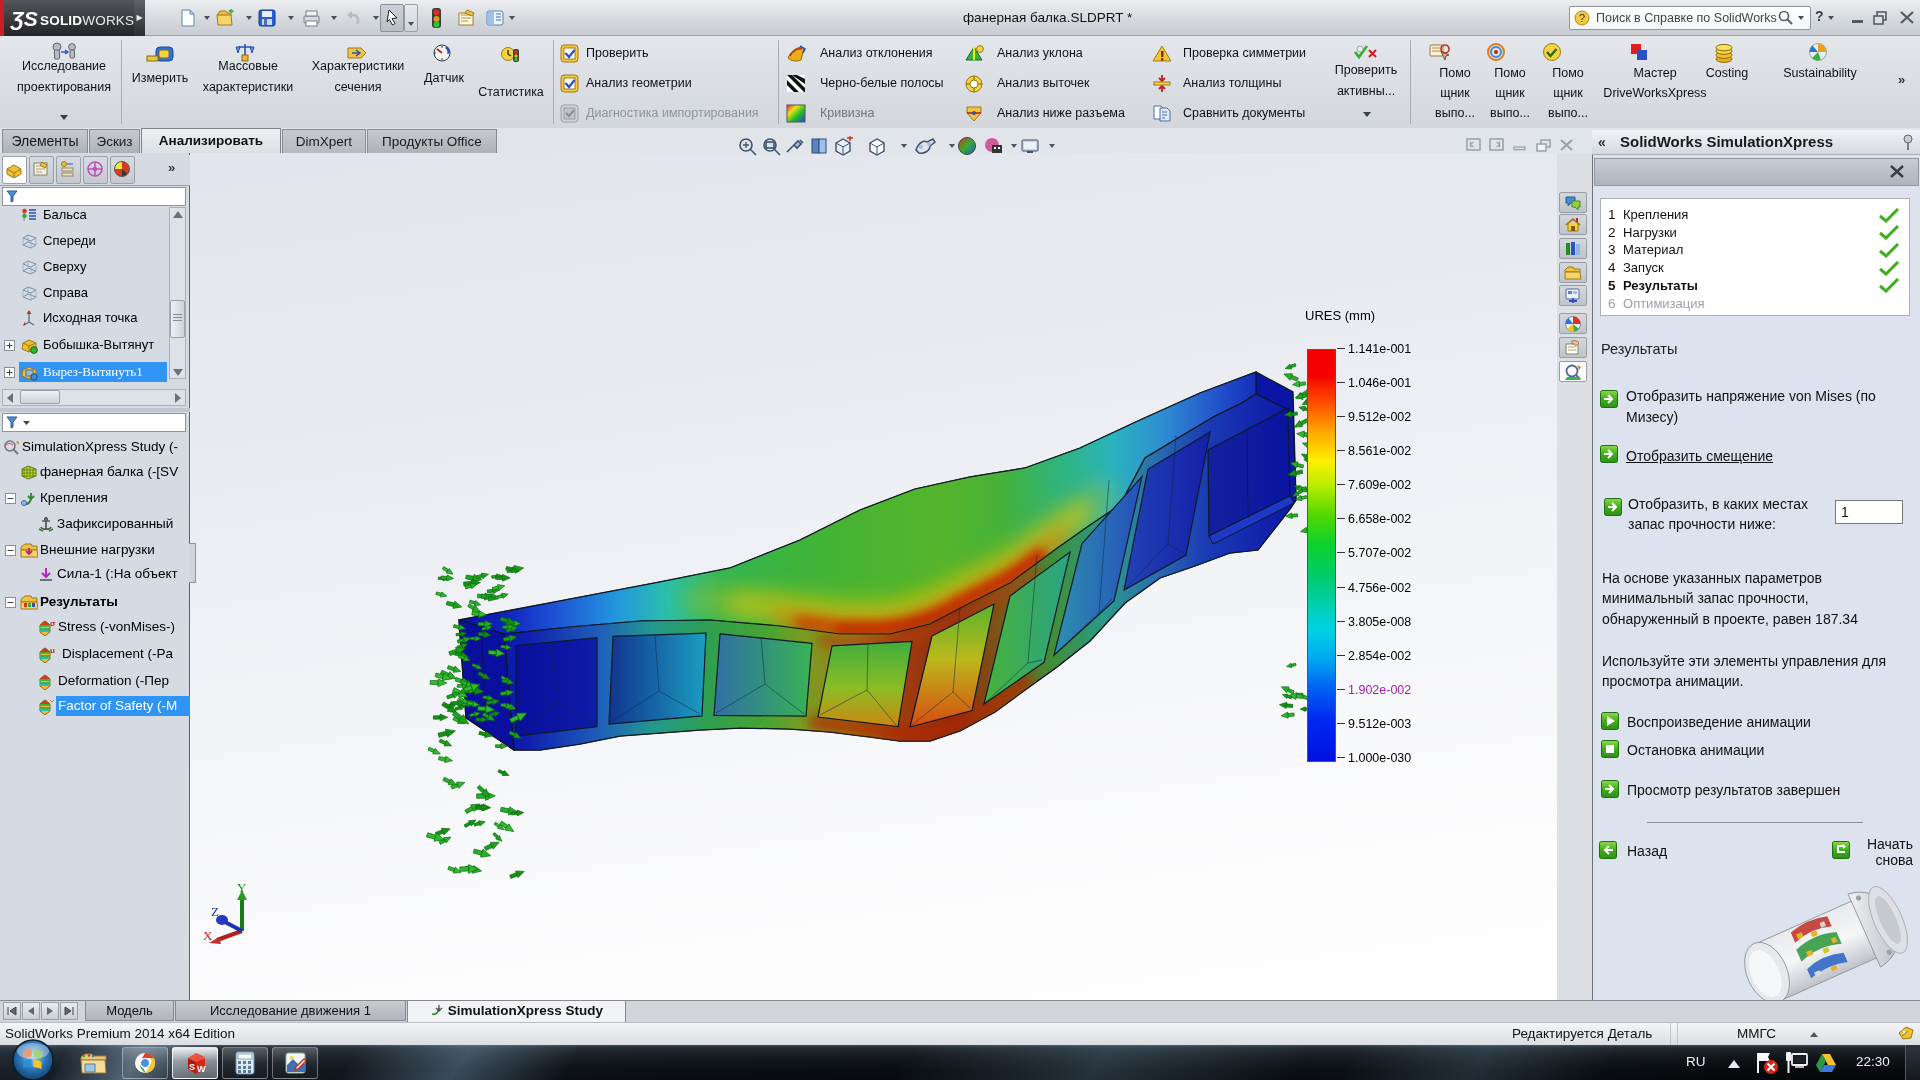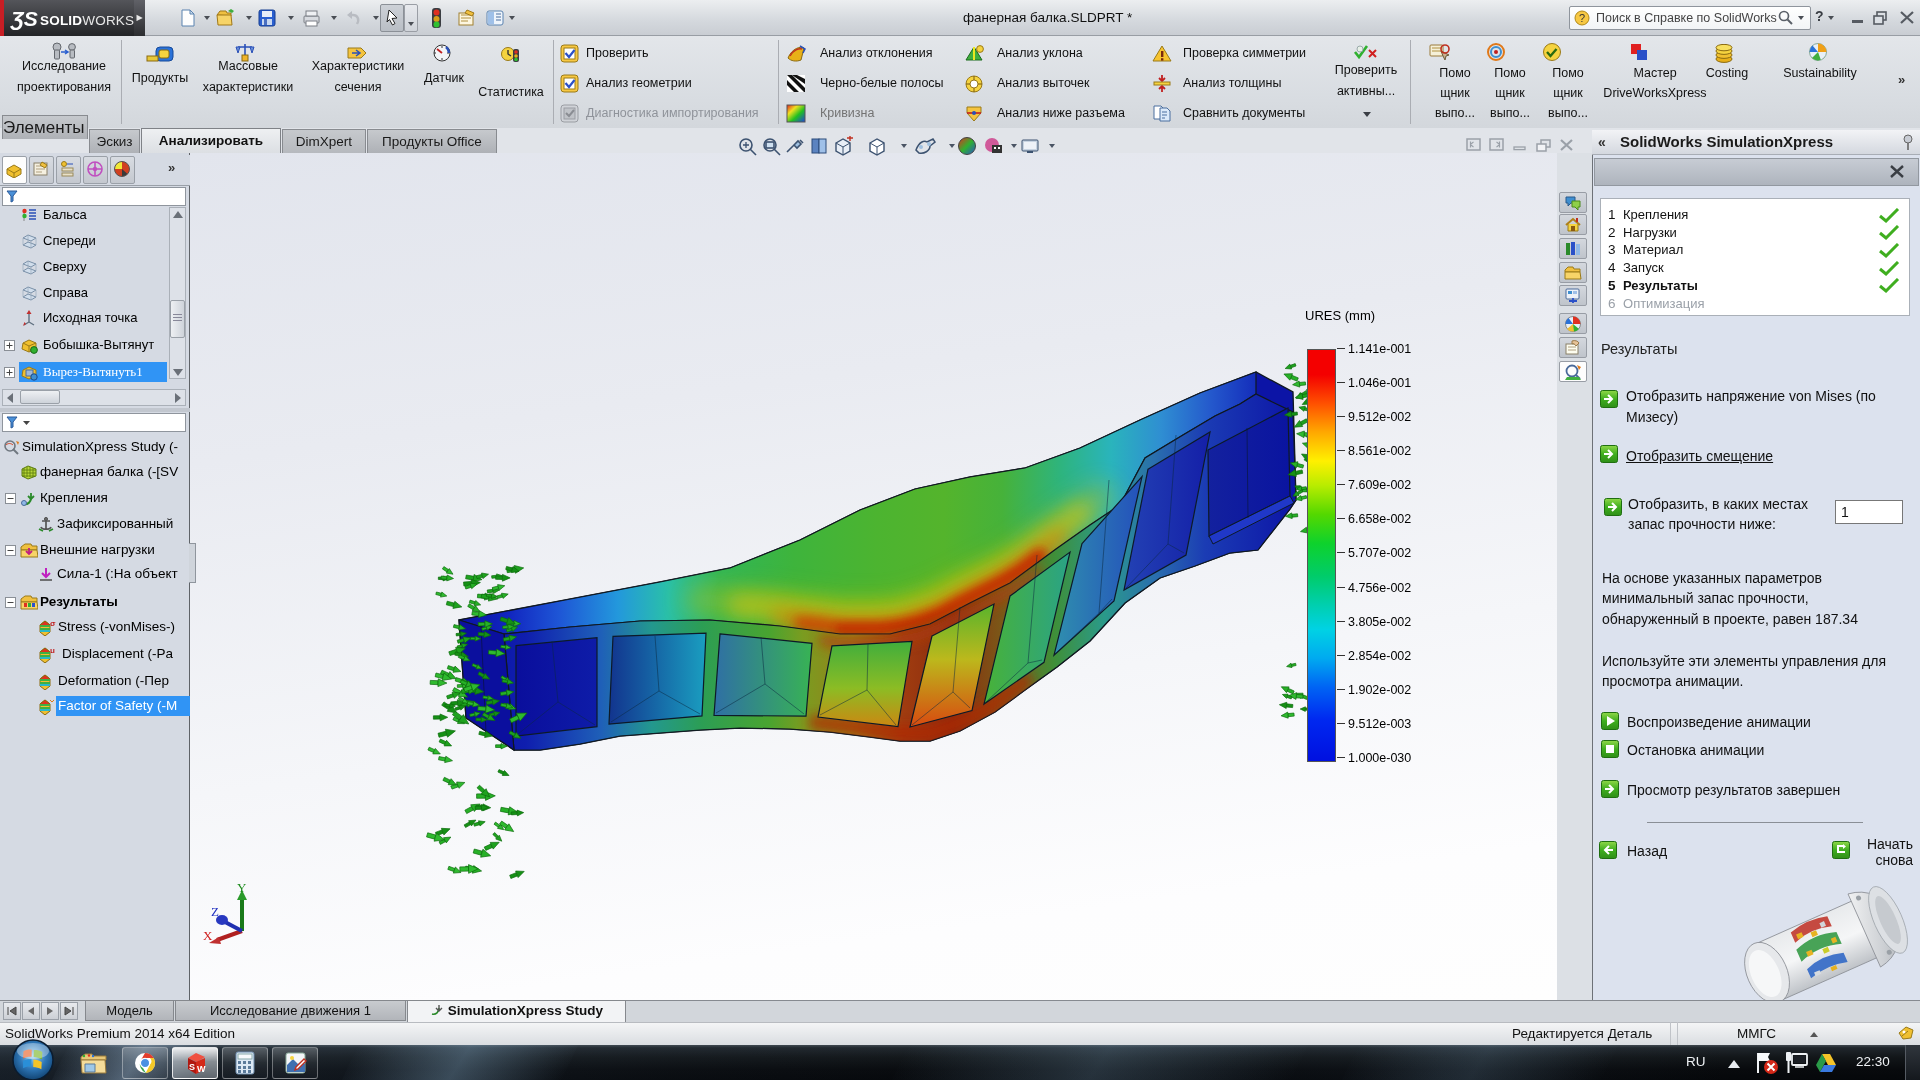--- a/index.html
+++ b/index.html
@@ -124,21 +124,21 @@
 <div class="abs" style="left:-26px;top:80px;width:180px;text-align:center;font-size:12.5px;color:#111;">проектирования</div>
 <svg class="abs" style="left:59px;top:113px;" width="10" height="8" viewBox="0 0 10 8">
       <path d="M1 2h8L5 7z" fill="#3a3e45"></path>
     </svg>
 <div class="abs" style="left:121px;top:40px;width:1px;height:84px;background:#aaadb3;"></div>
 <svg class="abs" style="left:146px;top:45px;" width="30" height="18" viewBox="0 0 30 18">
       <rect x="10" y="2" width="17" height="14" rx="4" fill="#2a72d8" stroke="#174a9a"></rect>
       <rect x="13" y="5" width="10" height="8" rx="2" fill="#f5d33f" stroke="#8a6a10"></rect>
       <rect x="1" y="11" width="11" height="5" fill="#e8c838" stroke="#8a6a10"></rect>
     </svg>
-<div class="abs" style="left:70px;top:71px;width:180px;text-align:center;font-size:12.5px;color:#111;">Продукты</div>
+<div class="abs" style="left:70px;top:71px;width:180px;text-align:center;font-size:12.5px;color:#111;">Измерить</div>
 <svg class="abs" style="left:234px;top:42px;" width="22" height="20" viewBox="0 0 22 20">
       <path d="M11 2v14M4 5h14" stroke="#2a50b8" stroke-width="1.6" fill="none"></path>
       <path d="M2 5l2 6 2-6z" fill="#6a90d8" stroke="#2a50b8"></path>
       <path d="M16 5l2 6 2-6z" fill="#6a90d8" stroke="#2a50b8"></path>
       <rect x="8" y="13" width="6" height="6" fill="#f0b429" stroke="#8a6a10"></rect>
     </svg>
 <div class="abs" style="left:158px;top:59px;width:180px;text-align:center;font-size:12.5px;color:#111;">Массовые</div>
 <div class="abs" style="left:158px;top:80px;width:180px;text-align:center;font-size:12.5px;color:#111;">характеристики</div>
 <svg class="abs" style="left:346px;top:44px;" width="22" height="18" viewBox="0 0 22 18">
       <path d="M2 4h13l5 5-5 5H2z" fill="#f5c43f" stroke="#9a7a18"></path>
@@ -291,21 +291,21 @@
 <div class="abs" style="left:1637px;top:66px;width:180px;text-align:center;font-size:12.5px;color:#111;">Costing</div>
 <svg class="abs" style="left:1806px;top:42px;" width="24" height="20" viewBox="0 0 24 20">
       <circle cx="12" cy="10" r="8.5" fill="#e8f0f8" stroke="#8a9"></circle>
       <path d="M12 1.5a8.5 8.5 0 018.5 8.5h-8.5z" fill="#f0a018"></path>
       <path d="M12 10l-6 6a8.5 8.5 0 008.8 1.8z" fill="#3fae3f"></path>
       <path d="M3.5 10a8.5 8.5 0 013-6.5L12 10z" fill="#2a72d8"></path>
     </svg>
 <div class="abs" style="left:1730px;top:66px;width:180px;text-align:center;font-size:12.5px;color:#111;">Sustainability</div>
 <div class="abs" style="left:1898px;top:72px;font-size:13px;font-weight:bold;color:#333;">»</div>
 <div class="abs" style="left:0;top:128px;width:1920px;height:25px;background:#e1e4e9;"></div>
-<div class="abs" style="left:2px;top:115px;width:86px;height:24px;background:linear-gradient(#c6c9cd,#aeb1b6);border:1px solid #888b90;border-bottom:none;text-align:left;line-height:23px;font-size:17px;color:#1a1a1a;">Элементы</div>
+<div class="abs" style="left:2px;top:129px;width:86px;height:24px;background:linear-gradient(#c6c9cd,#aeb1b6);border:1px solid #888b90;border-bottom:none;text-align:center;line-height:23px;font-size:14px;color:#1a1a1a;">Элементы</div>
 <div class="abs" style="left:89px;top:129px;width:51px;height:24px;background:linear-gradient(#c6c9cd,#aeb1b6);border:1px solid #888b90;border-bottom:none;text-align:center;line-height:23px;font-size:13.5px;color:#1a1a1a;">Эскиз</div>
 <div class="abs" style="left:141px;top:128px;width:140px;height:25px;background:linear-gradient(#eef0f2,#dcdfe3);border:1px solid #7f8287;border-bottom:none;font-weight:bold;text-align:center;line-height:24px;font-size:13.5px;z-index:3;">Анализировать</div>
 <div class="abs" style="left:282px;top:129px;width:84px;height:36px;background:linear-gradient(#c6c9cd,#aeb1b6);border:1px solid #888b90;border-bottom:none;text-align:center;line-height:23px;font-size:13.5px;color:#1a1a1a;">DimXpert</div>
 <div class="abs" style="left:367px;top:129px;width:130px;height:24px;background:linear-gradient(#c6c9cd,#aeb1b6);border:1px solid #888b90;border-bottom:none;text-align:center;line-height:23px;font-size:13.5px;color:#1a1a1a;">Продукты Office</div>
 <div class="abs" style="left:190px;top:153px;width:1367px;height:847px;background:linear-gradient(172deg,#e2e5ed 0%,#e9ebf1 30%,#f5f6f9 62%,#fdfdfe 85%,#fefefe 100%);"></div>
 <svg class="abs" style="left:736px;top:136px;" width="26" height="20" viewBox="0 0 26 20">
       <g fill="none" stroke="#3c5270" stroke-width="1.6">
         <circle cx="10" cy="9" r="6"></circle>
         <path d="M14 13l6 6"></path>
       </g>
@@ -825,25 +825,25 @@
 <div class="abs" style="left:1348px;top:444px;font-size:12.5px;color:#000;">8.561e-002</div>
 <div class="abs" style="left:1337px;top:484px;width:8px;height:1px;background:#333;"></div>
 <div class="abs" style="left:1348px;top:478px;font-size:12.5px;color:#000;">7.609e-002</div>
 <div class="abs" style="left:1337px;top:518px;width:8px;height:1px;background:#333;"></div>
 <div class="abs" style="left:1348px;top:512px;font-size:12.5px;color:#000;">6.658e-002</div>
 <div class="abs" style="left:1337px;top:552px;width:8px;height:1px;background:#333;"></div>
 <div class="abs" style="left:1348px;top:546px;font-size:12.5px;color:#000;">5.707e-002</div>
 <div class="abs" style="left:1337px;top:587px;width:8px;height:1px;background:#333;"></div>
 <div class="abs" style="left:1348px;top:581px;font-size:12.5px;color:#000;">4.756e-002</div>
 <div class="abs" style="left:1337px;top:621px;width:8px;height:1px;background:#333;"></div>
-<div class="abs" style="left:1348px;top:615px;font-size:12.5px;color:#000;">3.805e-002</div>
+<div class="abs" style="left:1348px;top:615px;font-size:12.5px;color:#000;">3.805e-008</div>
 <div class="abs" style="left:1337px;top:655px;width:8px;height:1px;background:#333;"></div>
 <div class="abs" style="left:1348px;top:649px;font-size:12.5px;color:#000;">2.854e-002</div>
 <div class="abs" style="left:1337px;top:689px;width:8px;height:1px;background:#333;"></div>
-<div class="abs" style="left:1348px;top:683px;font-size:12.5px;color:#000000;">1.902e-002</div>
+<div class="abs" style="left:1348px;top:683px;font-size:12.5px;color:#a21caf;">1.902e-002</div>
 <div class="abs" style="left:1337px;top:723px;width:8px;height:1px;background:#333;"></div>
 <div class="abs" style="left:1348px;top:717px;font-size:12.5px;color:#000;">9.512e-003</div>
 <div class="abs" style="left:1337px;top:757px;width:8px;height:1px;background:#333;"></div>
 <div class="abs" style="left:1348px;top:751px;font-size:12.5px;color:#000;">1.000e-030</div>
 <svg class="abs" style="left:195px;top:880px;" width="70" height="70" viewBox="0 0 70 70">
       <g stroke-width="2.2" fill="none">
 <path d="M47 51V18" stroke="#1a7a1a" stroke-width="4"></path>
         <path d="M47 10l-5 10h10z" fill="#2a9a2a" stroke="none"></path>
 <path d="M47 51L22 60" stroke="#b02020" stroke-width="4"></path>
         <path d="M14 63l10-6 2 7z" fill="#c03030" stroke="none"></path>

